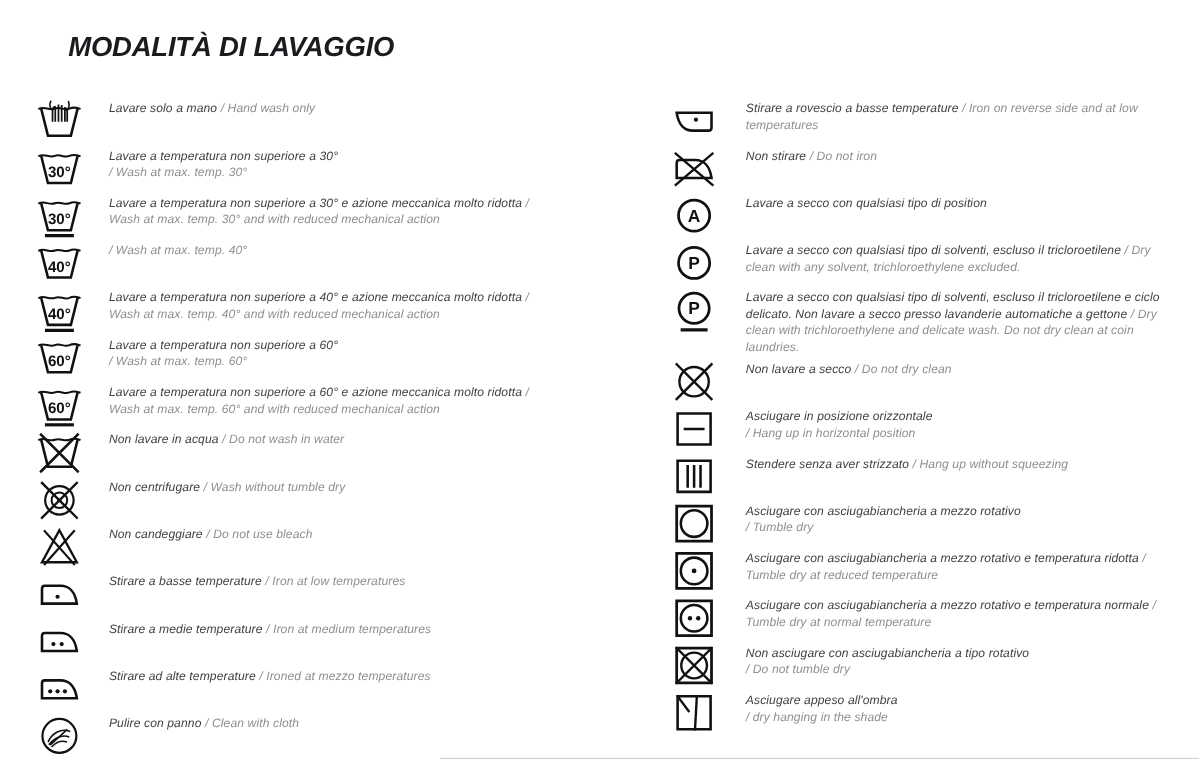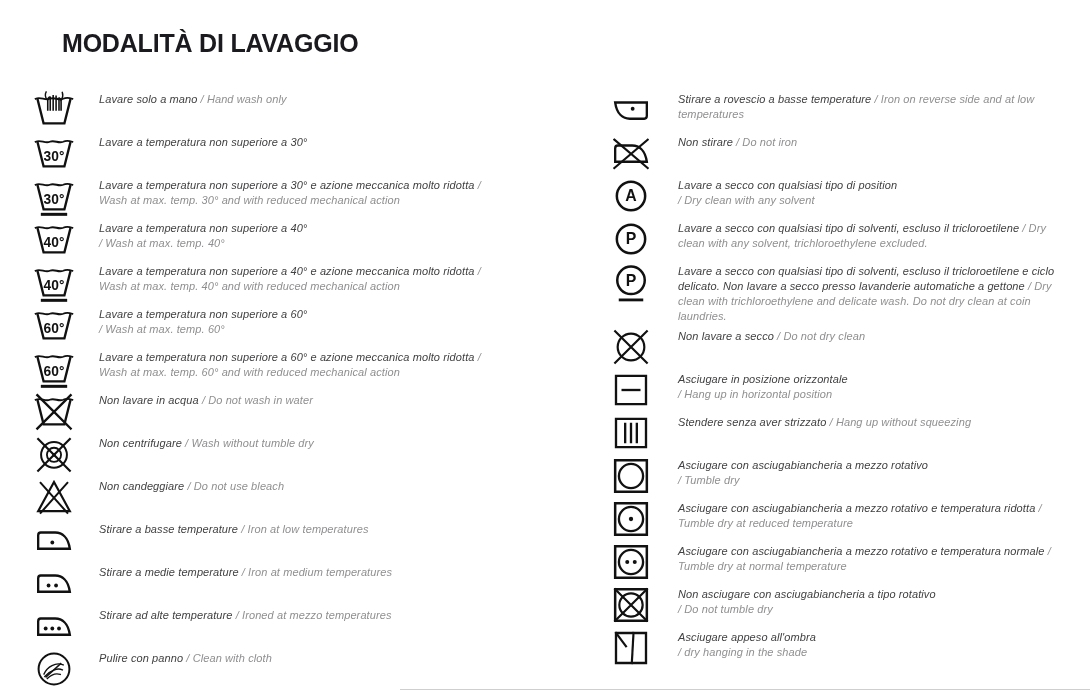--- a/index.html
+++ b/index.html
@@ -10,20 +10,21 @@
     overflow:hidden;
     font-family:"Liberation Sans", sans-serif;
   }
   .page-title{
     position:absolute;
     left:62px;top:12px;
     font-size:25px;
     font-weight:bold;
     letter-spacing:-0.2px;
     color:var(--c-title,#1b1b1f);
+    font-style:italic;
   }
   .cols{
     position:absolute;
     left:33px;top:90px;
     display:flex;
     align-items:flex-start;
   }
   .col{display:flex;flex-direction:column;}
   .col-left{width:577px;}
   .col-right{width:480px;}
@@ -79,42 +80,42 @@
           <p class="txt"><span class="it">Lavare solo a mano</span><span class="en"> / Hand wash only</span></p>
         </div>
         <div class="row">
           <span class="icon">
             <svg viewBox="0 0 48 48" fill="none" stroke="#111111" stroke-linecap="square">
               <path d="M2 10.5 C8 7.5 13 13 19 10.5 C25 8 29 13 35 10.5 C39 8.5 43 9.5 46 10.5" stroke-width="2.2"></path>
               <path d="M4.5 12 L11.5 40 L36.5 40 L43.5 12" stroke-width="2.8"></path>
               <text x="24" y="33.5" text-anchor="middle" font-size="16.5" font-weight="bold" font-style="normal" fill="#111111" stroke="none" font-family="Liberation Sans, sans-serif">30°</text>
             </svg>
           </span>
-          <p class="txt"><span class="it">Lavare a temperatura non superiore a 30°</span></p>
+          <p class="txt"><span class="it">Lavare a temperatura non superiore a 30°</span><span class="en block">/ Wash at max. temp. 30°</span></p>
         </div>
         <div class="row">
           <span class="icon">
             <svg viewBox="0 0 48 48" fill="none" stroke="#111111" stroke-linecap="square">
               <path d="M2 10.5 C8 7.5 13 13 19 10.5 C25 8 29 13 35 10.5 C39 8.5 43 9.5 46 10.5" stroke-width="2.2"></path>
               <path d="M4.5 12 L11.5 40 L36.5 40 L43.5 12" stroke-width="2.8"></path>
               <text x="24" y="33.5" text-anchor="middle" font-size="16.5" font-weight="bold" font-style="normal" fill="#111111" stroke="none" font-family="Liberation Sans, sans-serif">30°</text>
               <path d="M10 46 L38 46" stroke-width="3.6"></path>
             </svg>
           </span>
           <p class="txt"><span class="it">Lavare a temperatura non superiore a 30° e azione meccanica molto ridotta</span><span class="en"> / Wash at max. temp. 30° and with reduced mechanical action</span></p>
         </div>
         <div class="row">
           <span class="icon">
             <svg viewBox="0 0 48 48" fill="none" stroke="#111111" stroke-linecap="square">
               <path d="M2 10.5 C8 7.5 13 13 19 10.5 C25 8 29 13 35 10.5 C39 8.5 43 9.5 46 10.5" stroke-width="2.2"></path>
               <path d="M4.5 12 L11.5 40 L36.5 40 L43.5 12" stroke-width="2.8"></path>
               <text x="24" y="33.5" text-anchor="middle" font-size="16.5" font-weight="bold" font-style="normal" fill="#111111" stroke="none" font-family="Liberation Sans, sans-serif">40°</text>
             </svg>
           </span>
-          <p class="txt"><span class="it">Lavare a temperatura non superiore a 40°</span><span class="en block">/ Wash at max. temp. 40°</span></p>
+          <p class="txt"><span class="en block">/ Wash at max. temp. 40°</span></p>
         </div>
         <div class="row">
           <span class="icon">
             <svg viewBox="0 0 48 48" fill="none" stroke="#111111" stroke-linecap="square">
               <path d="M2 10.5 C8 7.5 13 13 19 10.5 C25 8 29 13 35 10.5 C39 8.5 43 9.5 46 10.5" stroke-width="2.2"></path>
               <path d="M4.5 12 L11.5 40 L36.5 40 L43.5 12" stroke-width="2.8"></path>
               <text x="24" y="33.5" text-anchor="middle" font-size="16.5" font-weight="bold" font-style="normal" fill="#111111" stroke="none" font-family="Liberation Sans, sans-serif">40°</text>
               <path d="M10 46 L38 46" stroke-width="3.6"></path>
             </svg>
           </span>
@@ -235,21 +236,21 @@
           </span>
           <p class="txt"><span class="it">Non stirare</span><span class="en"> / Do not iron</span></p>
         </div>
         <div class="row">
           <span class="icon">
             <svg viewBox="0 0 48 48" fill="none" stroke="#111111" stroke-linecap="square">
               <circle cx="24" cy="24" r="17" stroke-width="3"></circle>
               <text x="24" y="30.5" text-anchor="middle" font-size="19" font-weight="bold" font-style="normal" fill="#111111" stroke="none" font-family="Liberation Sans, sans-serif">A</text>
             </svg>
           </span>
-          <p class="txt"><span class="it">Lavare a secco con qualsiasi tipo di position</span><span class="en block">/ Dry clean with any solvent</span></p>
+          <p class="txt"><span class="it">Lavare a secco con qualsiasi tipo di position</span></p>
         </div>
         <div class="row">
           <span class="icon">
             <svg viewBox="0 0 48 48" fill="none" stroke="#111111" stroke-linecap="square">
               <circle cx="24" cy="24" r="17" stroke-width="3"></circle>
               <text x="24" y="30.5" text-anchor="middle" font-size="19" font-weight="bold" font-style="normal" fill="#111111" stroke="none" font-family="Liberation Sans, sans-serif">P</text>
             </svg>
           </span>
           <p class="txt"><span class="it">Lavare a secco con qualsiasi tipo di solventi, escluso il tricloroetilene</span><span class="en"> / Dry clean with any solvent, trichloroethylene excluded.</span></p>
         </div>

